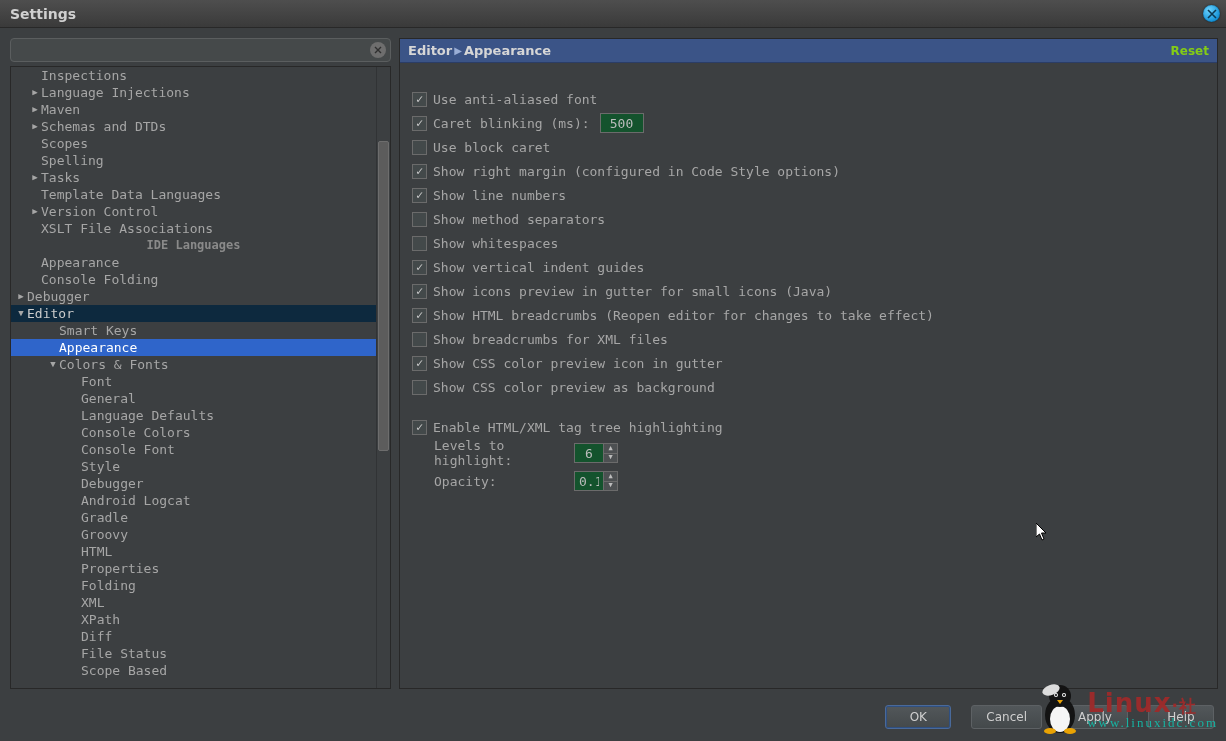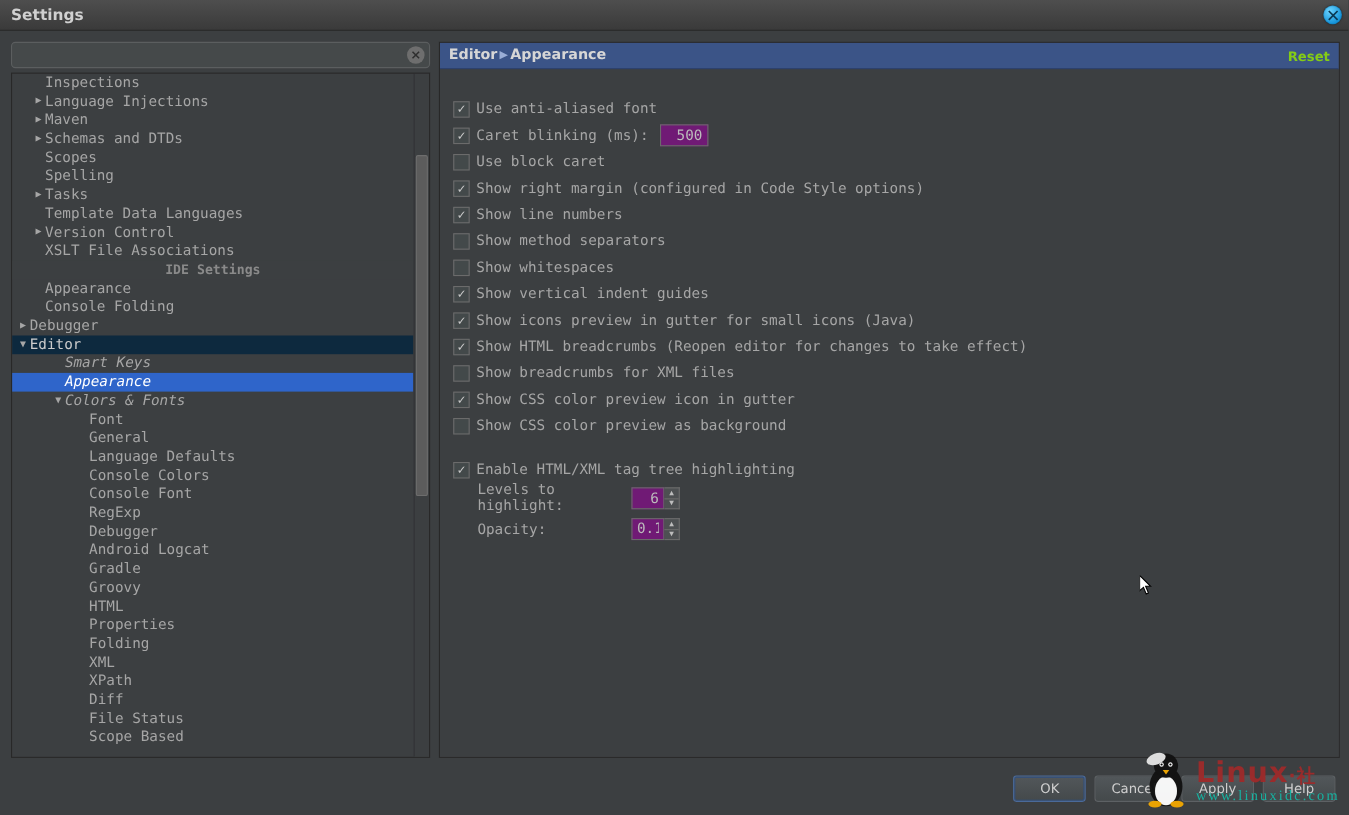--- a/index.html
+++ b/index.html
@@ -81,21 +81,21 @@
     cursor:default;
   }
   .tree .item .arrow {
     display:inline-block; width:12px; text-align:center;
     color:#a6a6a6; font-size:9px; line-height:17px;
   }
   .tree .item .arrow.none { visibility:hidden; }
   .tree .item.selected.inactive { background:#0d293e; color:#cccccc; }
   .tree .item.selected.active { background:#2f65ca; color:#ffffff; }
   .tree .item.depth1 { padding-left: 18px; }
-  .tree .item.depth2 { padding-left: 36px; font-style: italic; }
+  .tree .item.depth2 { padding-left: 36px; }
   .tree .item.depth3 { padding-left: 58px; }
   .tree .section-header {
     background:#3c3f41; color:#8a8a8a; font-weight:bold;
     text-align:center; height:17px; line-height:17px;
     font-size:12px;
   }
   .tree-scrollbar {
     position:absolute; right:0; top:0; bottom:0; width:14px;
     background:#3c3f41; border-left:1px solid #313335;
   }
@@ -135,41 +135,41 @@
     width:15px; height:15px; margin-right:6px;
     background:#43494a; border:1px solid #6b6b6b;
     display:inline-flex; align-items:center; justify-content:center;
     flex-shrink:0;
   }
   .checkbox.checked::after{
     content:"✓"; color:#c9c9c9; font-size:12px; line-height:12px;
     font-weight:bold;
   }
   .num-input {
-    background:#701a75; border:1px solid #6b6b6b;
+    background:#14532d; border:1px solid #6b6b6b;
     color:#bcbcbc; font-family:inherit; font-size:13px;
-    text-align:right; padding:1px 4px; height:20px; width:44px;
+    text-align:center; padding:1px 4px; height:20px; width:44px;
   }
   .spinner-wrap{display:inline-flex;}
   .spinner-wrap .spin{
     display:flex; flex-direction:column; border:1px solid #6b6b6b; border-left:none;
     width:14px; background:#4d5052;
   }
   .spinner-wrap .spin div{
     flex:1; display:flex; align-items:center; justify-content:center;
     color:#bdbdbd; font-size:7px; line-height:7px;
   }
   .spinner-wrap .spin div:first-child{border-bottom:1px solid #6b6b6b;}
   .sub-row{ padding-left:22px; height:28px; }
   .sub-row .label{ width:140px; display:inline-block; }
   .gap{height:16px;}
   
   .footer{
     position:absolute; right:12px; bottom:12px;
-    display:flex; gap:8px;
+    display:flex; gap:20px;
   }
   .btn{
     min-width:66px; height:24px;
     background:linear-gradient(#52575a,#44494b);
     border:1px solid #5d6164; border-radius:3px;
     color:#cfcfcf; font-family:"DejaVu Sans",sans-serif; font-size:12px;
     display:flex; align-items:center; justify-content:center;
     padding:0 14px;
   }
   .btn.default{ border-color:#4a6a9a; box-shadow:0 0 0 1px #2f4f80 inset;}
@@ -251,21 +251,21 @@
             <span>Template Data Languages</span>
           </div>
           <div class="item depth1">
             <span class="arrow ">▶</span>
             <span>Version Control</span>
           </div>
           <div class="item depth1">
             <span class="arrow none">▶</span>
             <span>XSLT File Associations</span>
           </div>
-          <div class="section-header">IDE Settings</div>
+          <div class="section-header">IDE Languages</div>
           <div class="item depth1">
             <span class="arrow none">▶</span>
             <span>Appearance</span>
           </div>
           <div class="item depth1">
             <span class="arrow none">▶</span>
             <span>Console Folding</span>
           </div>
           <div class="item depth0">
             <span class="arrow ">▶</span>
@@ -302,21 +302,21 @@
           <div class="item depth3">
             <span class="arrow none">▶</span>
             <span>Console Colors</span>
           </div>
           <div class="item depth3">
             <span class="arrow none">▶</span>
             <span>Console Font</span>
           </div>
           <div class="item depth3">
             <span class="arrow none">▶</span>
-            <span>RegExp</span>
+            <span>Style</span>
           </div>
           <div class="item depth3">
             <span class="arrow none">▶</span>
             <span>Debugger</span>
           </div>
           <div class="item depth3">
             <span class="arrow none">▶</span>
             <span>Android Logcat</span>
           </div>
           <div class="item depth3">

